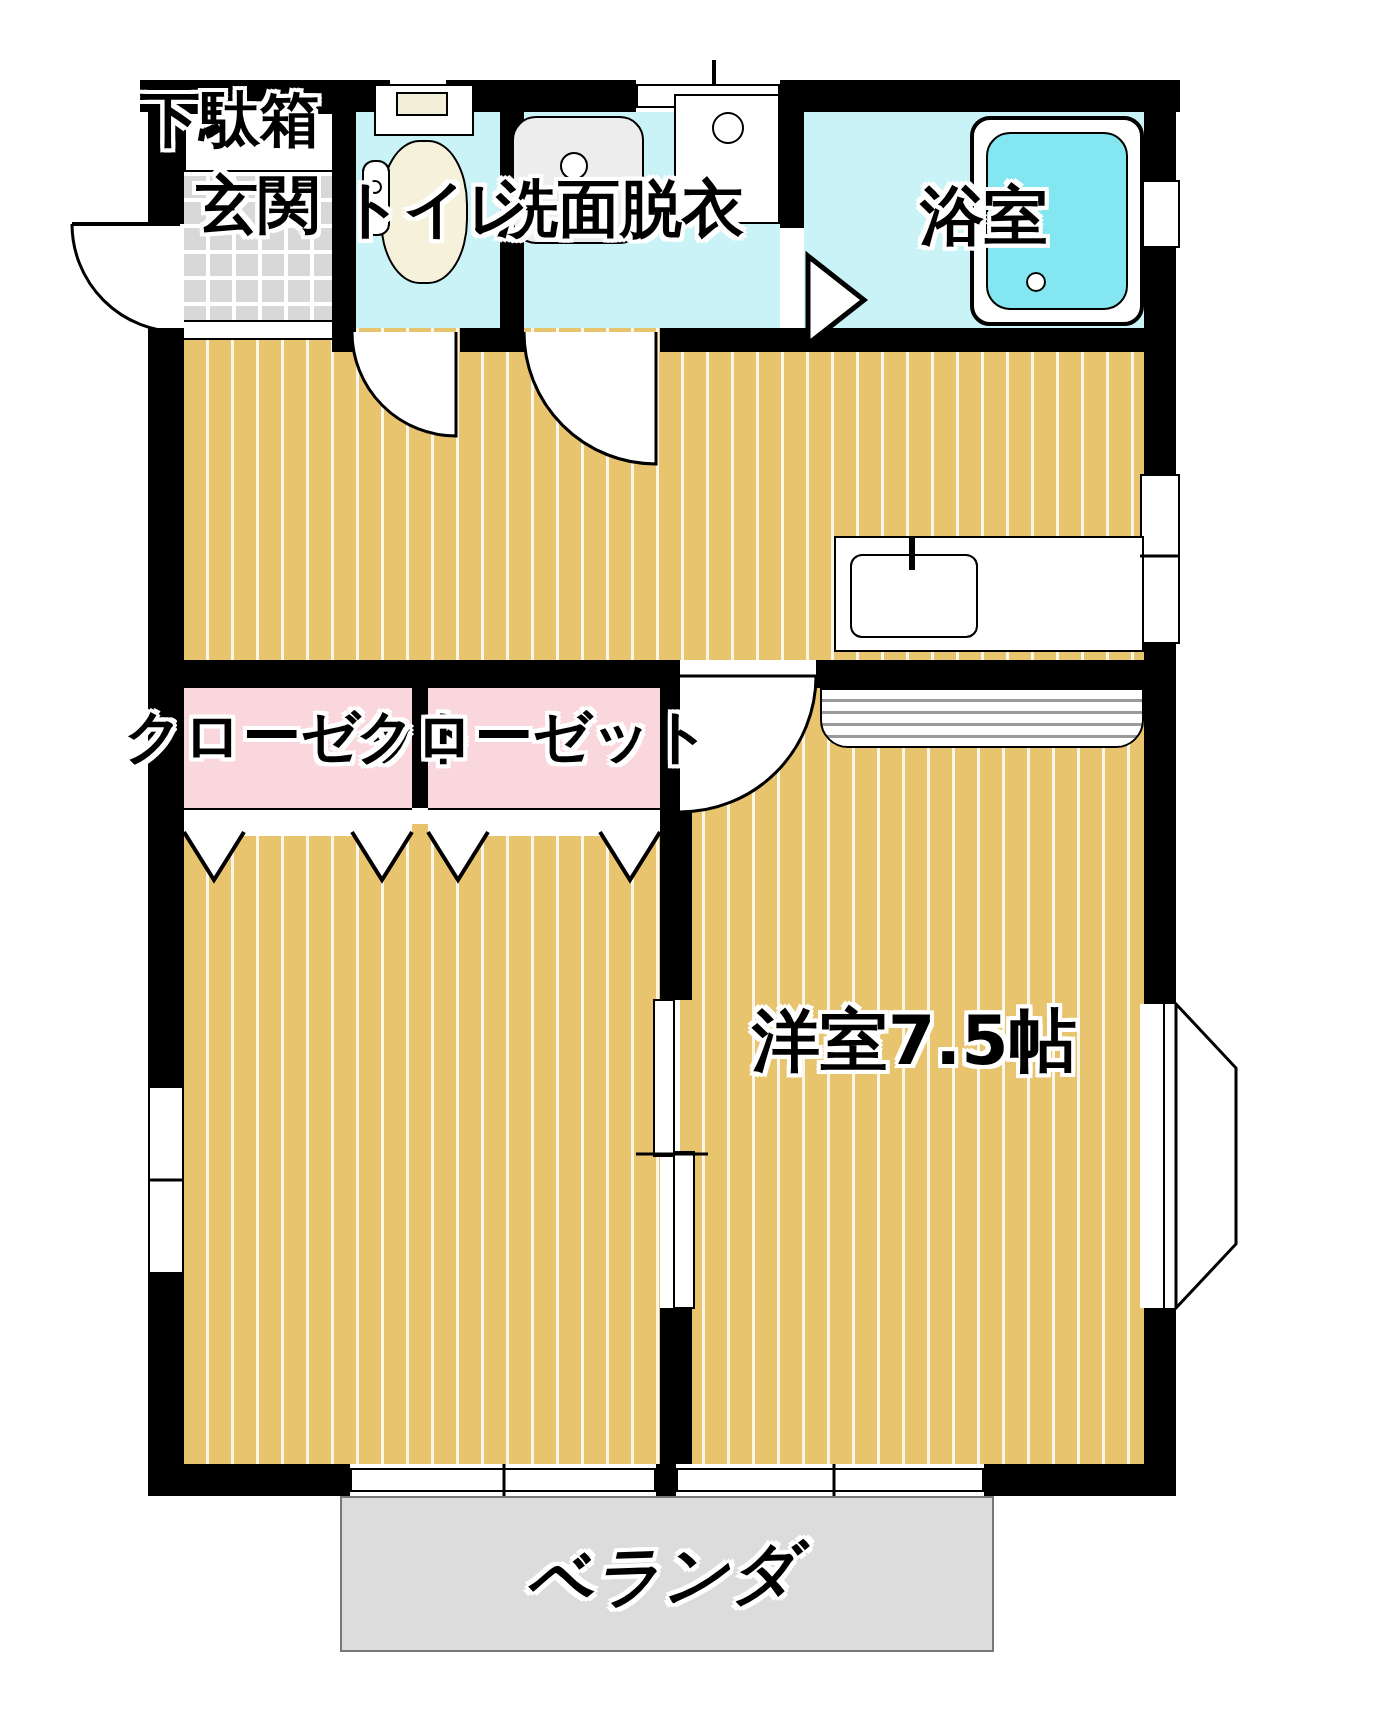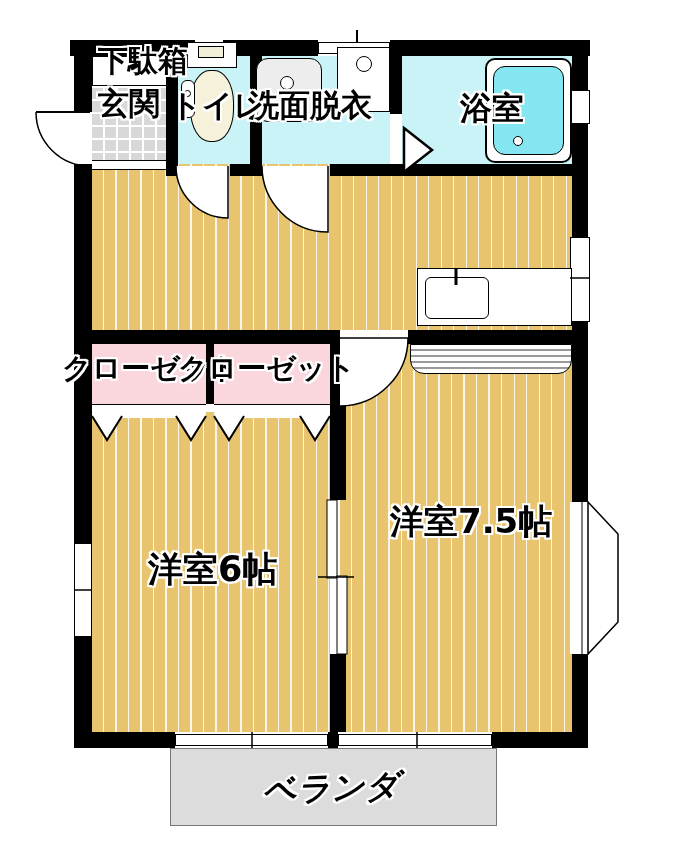--- a/index.html
+++ b/index.html
@@ -164,23 +164,22 @@
       <line x1="74" y1="590" x2="92" y2="590"></line>
       <line x1="570" y1="278" x2="590" y2="278"></line>
       <line x1="252" y1="732" x2="252" y2="748"></line>
       <line x1="417" y1="732" x2="417" y2="748"></line>
     </g>
 
     <line x1="456" y1="268" x2="456" y2="285" stroke="#000" stroke-width="3"></line>
     <line x1="357" y1="30" x2="357" y2="42" stroke="#000" stroke-width="2"></line>
   </svg>
 
-  <span class="lbl" style="left:98px;top:46px;font-size:30px;text-align:right;">下駄箱</span>
+  <span class="lbl" style="left:70px;top:46px;font-size:30px;text-align:right;">下駄箱</span>
   <span class="lbl" style="left:98px;top:88px;font-size:31px;">玄関</span>
   <span class="lbl" style="left:248px;top:90px;font-size:31px;">洗面脱衣</span>
   <span class="lbl" style="left:170px;top:90px;font-size:31px;">トイレ</span>
   <span class="lbl" style="left:460px;top:92px;font-size:32px;">浴室</span>
   <span class="lbl" style="left:62px;top:354px;font-size:29px;">クローゼット</span>
   <span class="lbl" style="left:178px;top:354px;font-size:29px;">クローゼット</span>
-  <span class="lbl" style="left:148px;top:552px;font-size:35px;">洋室6帖</span>
-  <span class="lbl" style="left:376px;top:504px;font-size:34px;margin-left:14px;">洋室7.5帖</span>
+  <span class="lbl" style="left:376px;top:504px;font-size:34px;">洋室7.5帖</span>
 
 </div>
 
 </body></html>

